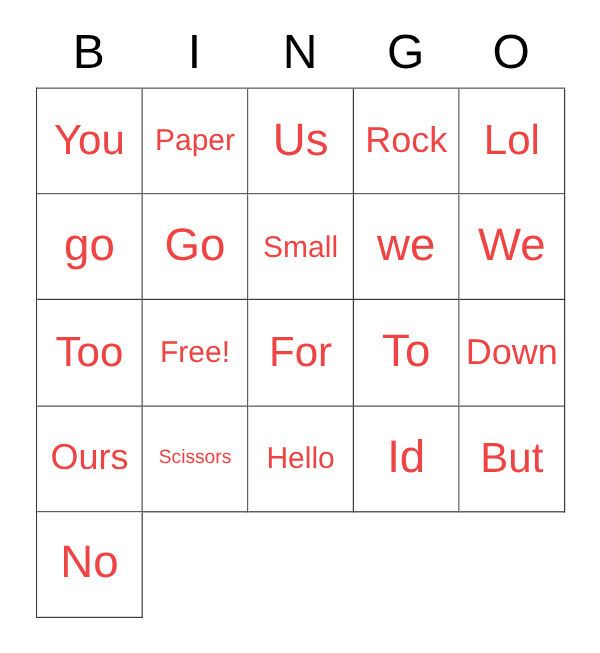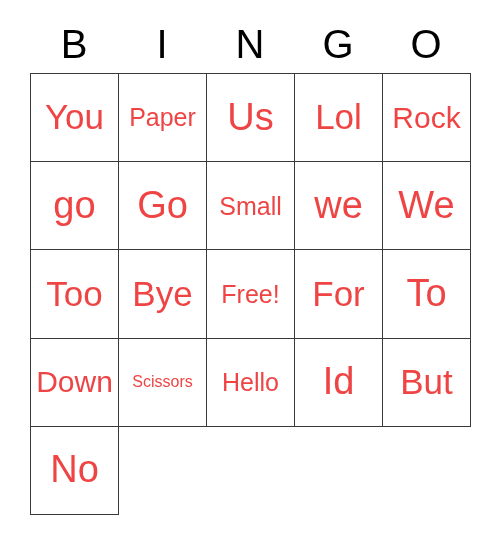--- a/index.html
+++ b/index.html
@@ -97,57 +97,57 @@
       <div class="cell">
         <span class="cell-text sz-lg">You</span>
       </div>
       <div class="cell">
         <span class="cell-text sz-sm">Paper</span>
       </div>
       <div class="cell">
         <span class="cell-text sz-xl">Us</span>
       </div>
       <div class="cell">
-        <span class="cell-text sz-lg">Lol</span>
+        <span class="cell-text sz-md">Rock</span>
       </div>
       <div class="cell">
-        <span class="cell-text sz-md">Rock</span>
+        <span class="cell-text sz-lg">Lol</span>
       </div>
       <div class="cell">
         <span class="cell-text sz-xl">go</span>
       </div>
       <div class="cell">
         <span class="cell-text sz-xl">Go</span>
       </div>
       <div class="cell">
         <span class="cell-text sz-sm">Small</span>
       </div>
       <div class="cell">
         <span class="cell-text sz-xl">we</span>
       </div>
       <div class="cell">
         <span class="cell-text sz-xl">We</span>
       </div>
       <div class="cell">
         <span class="cell-text sz-lg">Too</span>
       </div>
       <div class="cell">
-        <span class="cell-text sz-lg">Bye</span>
-      </div>
-      <div class="cell">
         <span class="cell-text sz-sm">Free!</span>
       </div>
       <div class="cell">
         <span class="cell-text sz-lg">For</span>
       </div>
       <div class="cell">
         <span class="cell-text sz-xl">To</span>
       </div>
       <div class="cell">
         <span class="cell-text sz-md">Down</span>
+      </div>
+      <div class="cell">
+        <span class="cell-text sz-md">Ours</span>
       </div>
       <div class="cell">
         <span class="cell-text sz-xs">Scissors</span>
       </div>
       <div class="cell">
         <span class="cell-text sz-sm">Hello</span>
       </div>
       <div class="cell">
         <span class="cell-text sz-xl">Id</span>
       </div>

